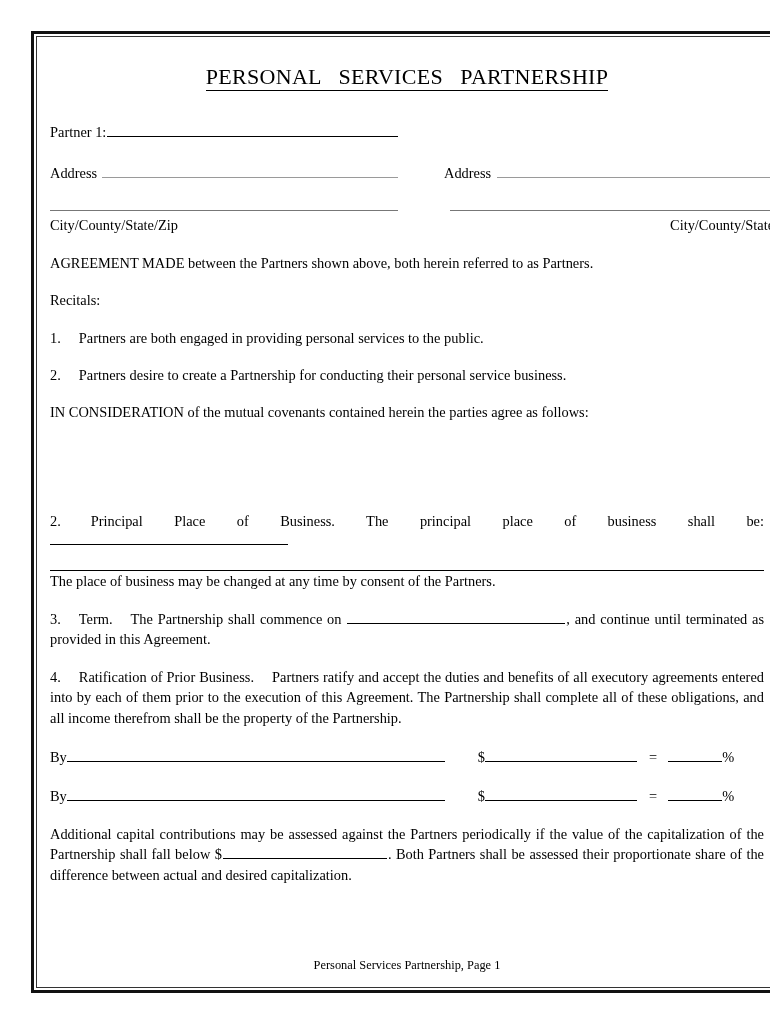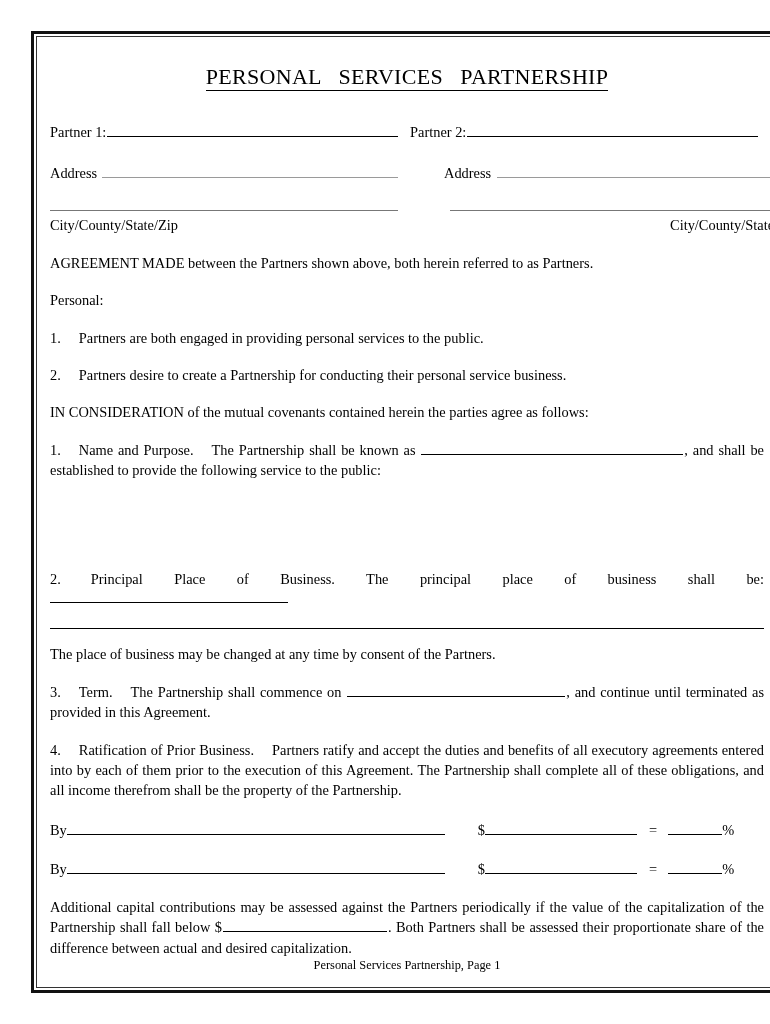--- a/index.html
+++ b/index.html
@@ -139,21 +139,21 @@
     margin-top: 13px;
   }
   .rule-full {
     width: 100%;
     border-bottom: 1.2px solid #000;
     height: 0;
     margin-top: 25px;
   }
   .spacer-lg { height: 46px; }
 
-  p.tight { margin-top: 15px; }
+  p.tight { margin-top: 0; }
 
   
   .by-row {
     display: flex;
     align-items: baseline;
     margin-top: 19px;
     white-space: nowrap;
   }
   .by-lbl { flex: 0 0 auto; }
   .by-rule {
@@ -194,26 +194,20 @@
 
   <div class="title"><span class="u">PERSONAL   SERVICES   PARTNERSHIP</span></div>
 
   <div class="party-row">
     <div class="party-col">
       <div class="field">
         <span class="lbl">Partner 1:</span>
         <span class="rule"></span>
       </div>
     </div>
-    <div class="party-col right">
-      <div class="field">
-        <span class="lbl">Partner 2:</span>
-        <span class="rule"></span>
-      </div>
-    </div>
   </div>
 
   <div class="party-row addr">
     <div class="party-col">
       <div class="field">
         <span class="lbl">Address</span>
         <span class="rule light"></span>
       </div>
     </div>
     <div class="party-col right">
@@ -230,29 +224,28 @@
       <div class="cs-lbl">City/County/State/Zip</div>
     </div>
     <div class="cs-col right">
       <div class="cs-line"></div>
       <div class="cs-lbl r">City/County/State/Zip</div>
     </div>
   </div>
 
   <p class="para">AGREEMENT   MADE between the Partners shown above, both herein referred to as Partners.</p>
 
-  <p class="para">Personal:</p>
+  <p class="para">Recitals:</p>
 
   <p class="para"><span>1.</span><span class="tab"></span><span>Partners are both engaged in providing personal services to the public.</span></p>
 
   <p class="para"><span>2.</span><span class="tab"></span><span>Partners desire to create a Partnership for conducting their personal service business.</span></p>
 
   <p class="para">IN CONSIDERATION of the mutual covenants contained herein the parties agree as follows:</p>
 
-  <p class="para just"><span>1.</span><span class="tab"></span><span>Name and Purpose.</span><span class="tab"></span><span>The   Partnership shall be known as</span> <span class="blank blank-b1"></span><span>, and shall be established to provide the following service to the public:</span></p>
 
   <div class="spacer-lg"></div>
 
   <p class="para just-all"><span>2.</span><span class="tab-lg"></span><span>Principal Place of Business.   The principal place of business shall be:</span></p>
 
   <div class="rule-short"></div>
   <div class="rule-full"></div>
 
   <p class="para tight">The place of business may be changed at any time by consent of the Partners.</p>
 

